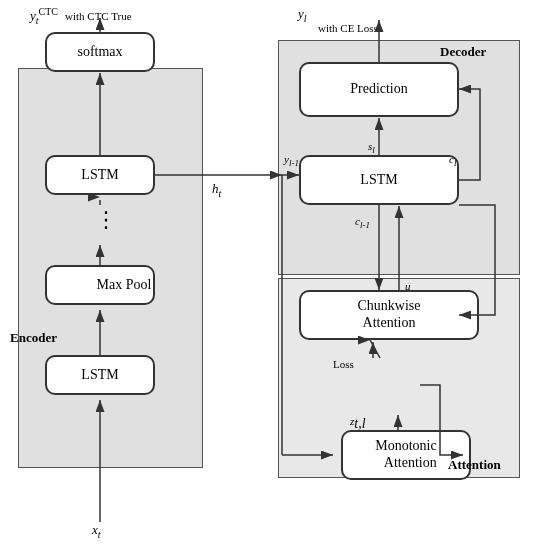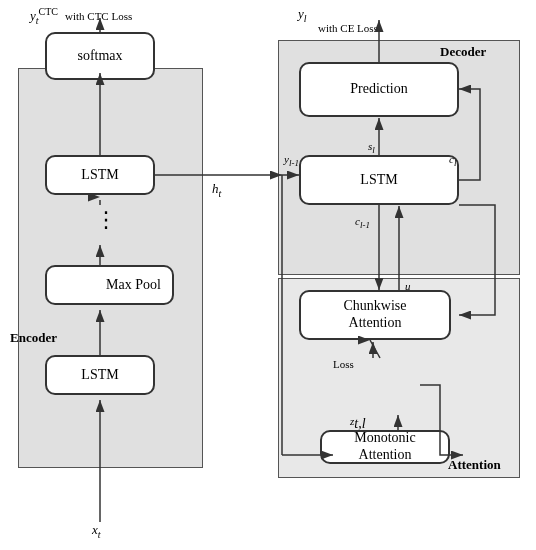--- a/index.html
+++ b/index.html
@@ -62,53 +62,53 @@
       align-items: center;
       justify-content: center;
       font-size: 14px;
       text-align: center;
       line-height: 1.2;
     }
 
     
     .box-softmax {
       left: 45px; top: 32px;
-      width: 110px; height: 48px; text-align: right;
+      width: 110px; height: 40px; text-align: right;
     }
     .box-lstm-enc-top {
       left: 45px; top: 155px;
       width: 110px; height: 40px;
     }
     .box-maxpool {
       left: 45px; top: 265px;
-      width: 129px; height: 40px; padding-left: 48px;
+      width: 110px; height: 40px; padding-left: 48px;
     }
     .box-lstm-enc-bot {
       left: 45px; top: 355px;
       width: 110px; height: 40px;
     }
 
     
     .box-prediction {
       left: 299px; top: 62px;
       width: 160px; height: 55px;
     }
     .box-lstm-dec {
       left: 299px; top: 155px;
       width: 160px; height: 50px;
     }
 
     
     .box-chunkwise {
       left: 299px; top: 290px;
-      width: 152px; height: 50px;
+      width: 180px; height: 50px;
     }
     .box-monotonic {
-      left: 320px; top: 430px;
-      width: 130px; height: 34px;
+      left: 341px; top: 430px;
+      width: 130px; height: 50px; text-align: right;
     }
 
     
     .diamond-container {
       position: absolute;
       left: 333px; top: 358px;
       width: 80px;
       height: 55px;
     }
     .diamond {
@@ -220,21 +220,21 @@
   </div>
 
   <div class="label label-bold" style="left:448px; top:457px;">
     <span>Attention</span>
   </div>
 
   <div class="label" style="left:30px; top:6px; font-style:italic; font-size:13px;">
     <em>y</em><sub style="font-size:10px;">t</sub><sup style="font-size:10px; font-style:normal;">CTC</sup>
   </div>
   <div class="label label-small" style="left:65px; top:10px;">
-    <span>with CTC Loss</span>
+    <span>with CTC True</span>
   </div>
 
   <div class="label" style="left:298px; top:6px; font-style:italic; font-size:13px;">
     <em>y</em><sub style="font-size:10px;"><em>l</em></sub>
   </div>
   <div class="label label-small" style="left:318px; top:22px;">
     <span>with CE Loss</span>
   </div>
 
   <div class="label label-italic" style="left:92px; top:522px; font-size:13px;">

